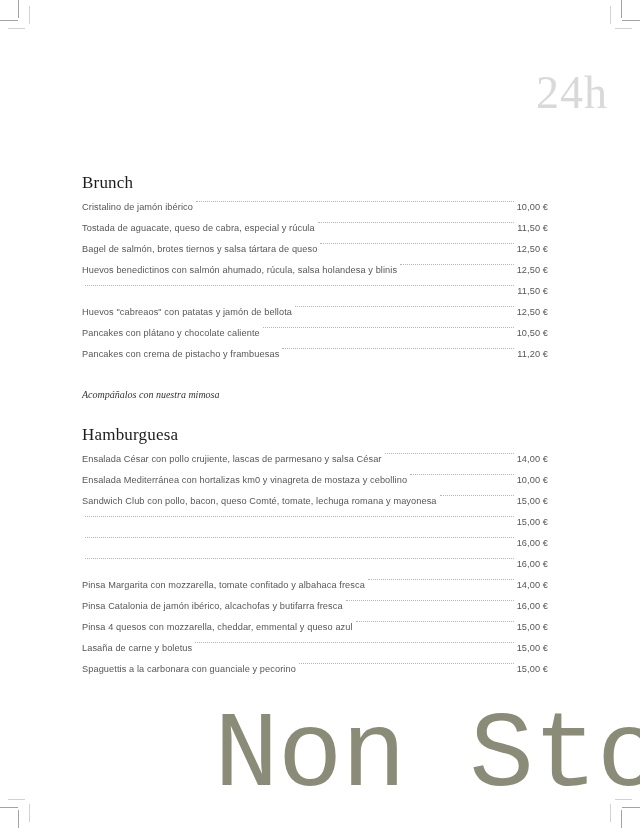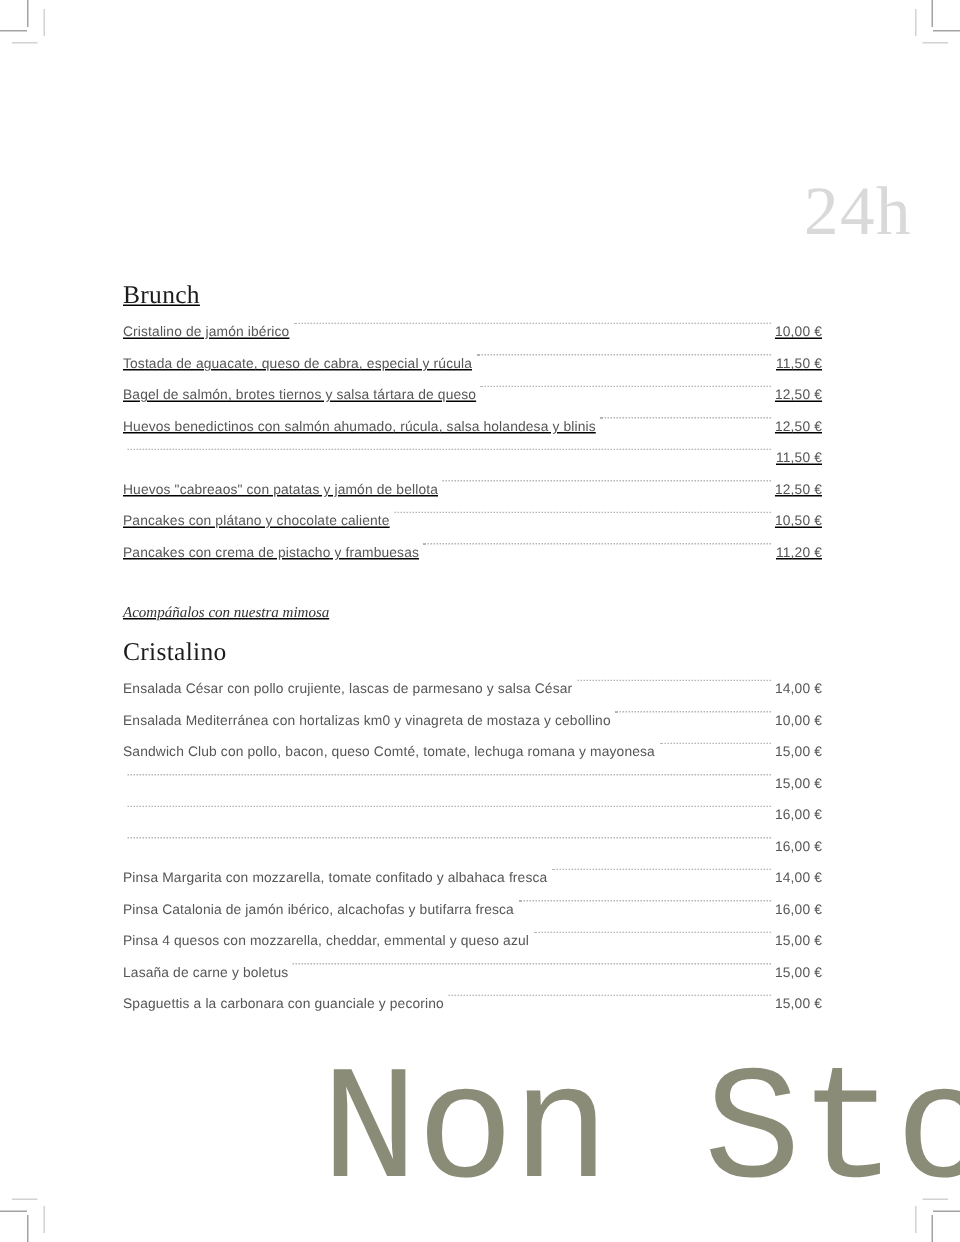--- a/index.html
+++ b/index.html
@@ -36,30 +36,29 @@
   
   .badge-24h{
     position:absolute;
     top:70px;
     right:32px;
     font-family:"Liberation Serif", serif;
     font-size:46px;
     line-height:1;
     color:var(--badge);
     letter-spacing:1px;
-    margin-top:48px;
   }
 
   
   .menu-section{
     position:absolute;
     left:82px;
     width:466px;
   }
-  .section-brunch{top:188px;text-decoration:underline;}
+  .section-brunch{top:174px;}
   .section-continental{top:426px;}
   .section-title{
     font-family:"Liberation Serif", serif;
     font-size:17px;
     font-weight:500;
     color:var(--heading);
     line-height:1;
     margin-bottom:10px;
     letter-spacing:0.2px;
   }
@@ -173,21 +172,21 @@
   <div class="menu-row">
     <span class="item-name">Pancakes con crema de pistacho y frambuesas</span>
     <span class="leader"></span>
     <span class="item-price">11,20 €</span>
   </div>
 
   <div class="section-note">Acompáñalos con nuestra mimosa</div>
 </div>
 
 <div class="menu-section section-continental">
-  <div class="section-title">Cristalino</div>
+  <div class="section-title">Hamburguesa</div>
 
   <div class="menu-row">
     <span class="item-name">Ensalada César con pollo crujiente, lascas de parmesano y salsa César</span>
     <span class="leader"></span>
     <span class="item-price">14,00 €</span>
   </div>
   <div class="menu-row">
     <span class="item-name">Ensalada Mediterránea con hortalizas km0 y vinagreta de mostaza y cebollino</span>
     <span class="leader"></span>
     <span class="item-price">10,00 €</span>

